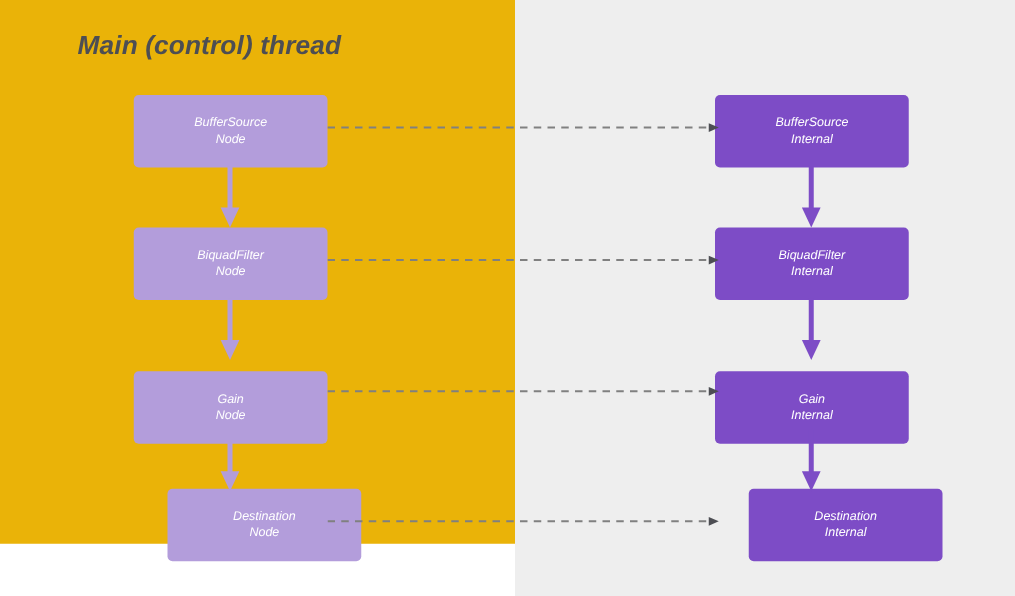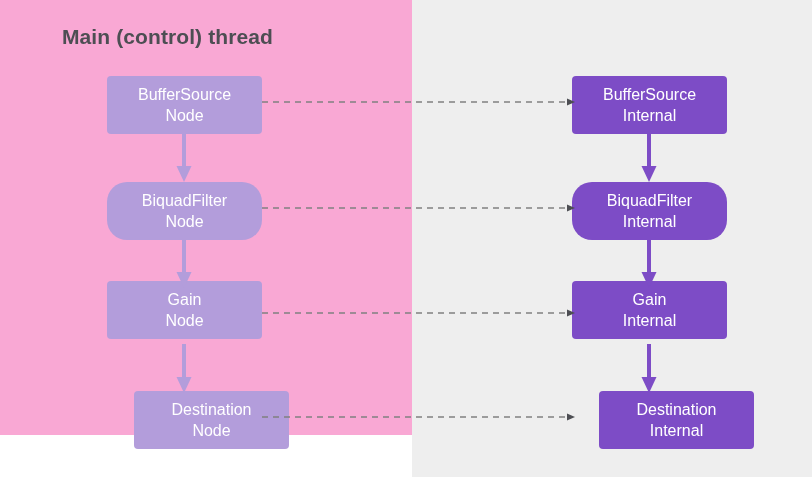--- a/index.html
+++ b/index.html
@@ -10,21 +10,22 @@
     width: 812px;
     height: 477px;
     background: #ffffff;
     font-family: "Liberation Sans", sans-serif;
     overflow: hidden;
   }
   #diagram {
     position: relative;
     width: 812px;
     height: 435px;
-    background: #f9a8d4;
+    background: #eab308;
+    font-style: italic;
   }
   .panel-right {
     position: absolute;
     left: 412px;
     top: 0;
     width: 400px;
     height: 477px;
     background: #eeeeee;
   }
   .column-title {
@@ -46,35 +47,35 @@
   .node-box {
     position: absolute;
     width: 155px;
     height: 58px;
     border-radius: 4px;
     display: flex;
     flex-direction: column;
     align-items: center;
     justify-content: center;
     color: #ffffff;
-    font-size: 16px;
+    font-size: 10px;
     line-height: 1.33;
     text-align: right;
   }
   .node-box.light {
     background: #b39ddb;
     left: 107px;
   }
   .node-box.dark {
     background: #7d4cc6;
     left: 572px;
   }
   .row-0 { top: 76px; }
-  .row-1 { top: 182px; border-radius: 20px; }
-  .row-2 { top: 281px; }
+  .row-1 { top: 182px; }
+  .row-2 { top: 297px; }
   .row-3 { top: 391px; margin-left: 27px; }
 
   .node-line { display: block; }
 
   
   .flow-arrow {
     position: absolute;
     width: 22px;
     height: 50px;
   }

